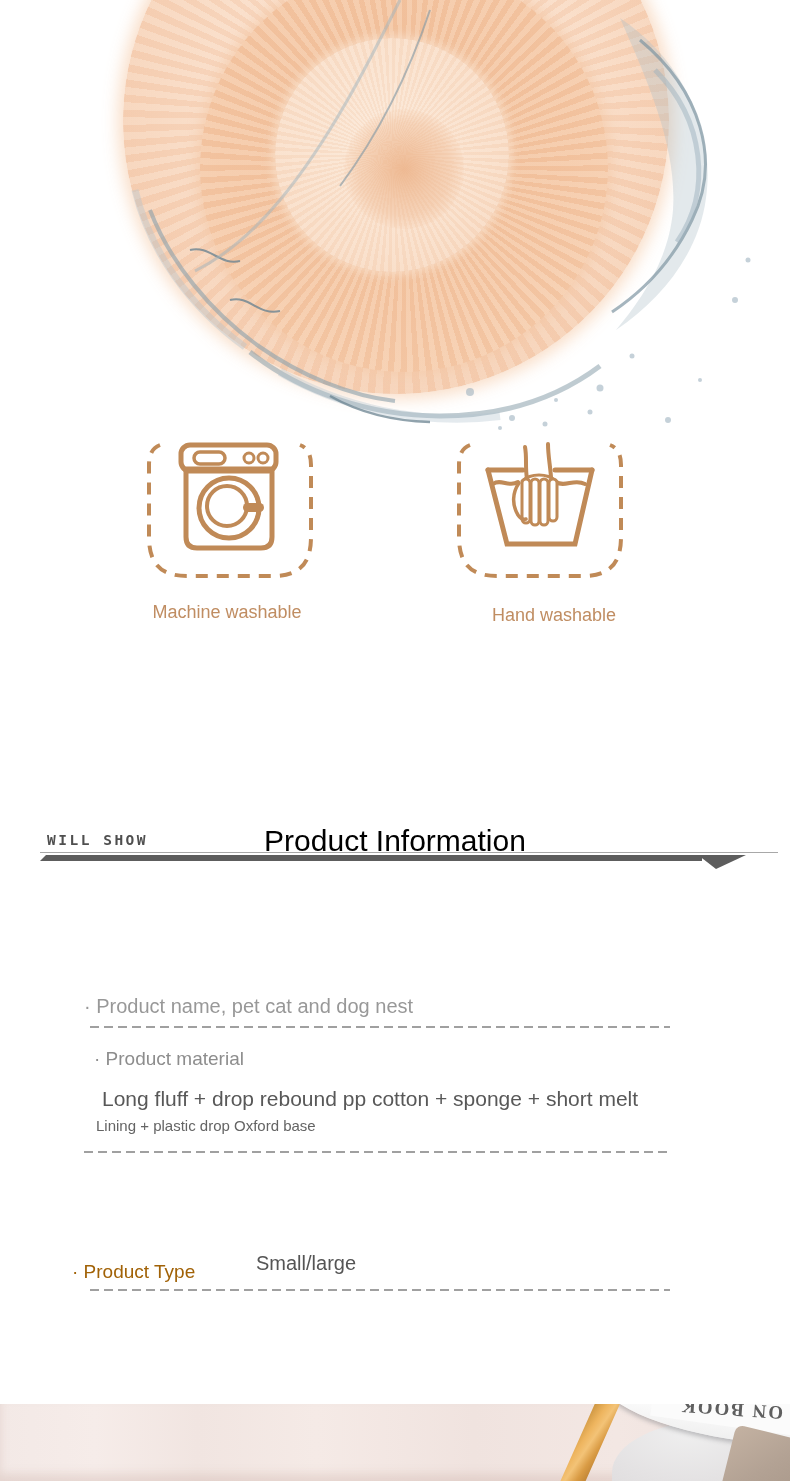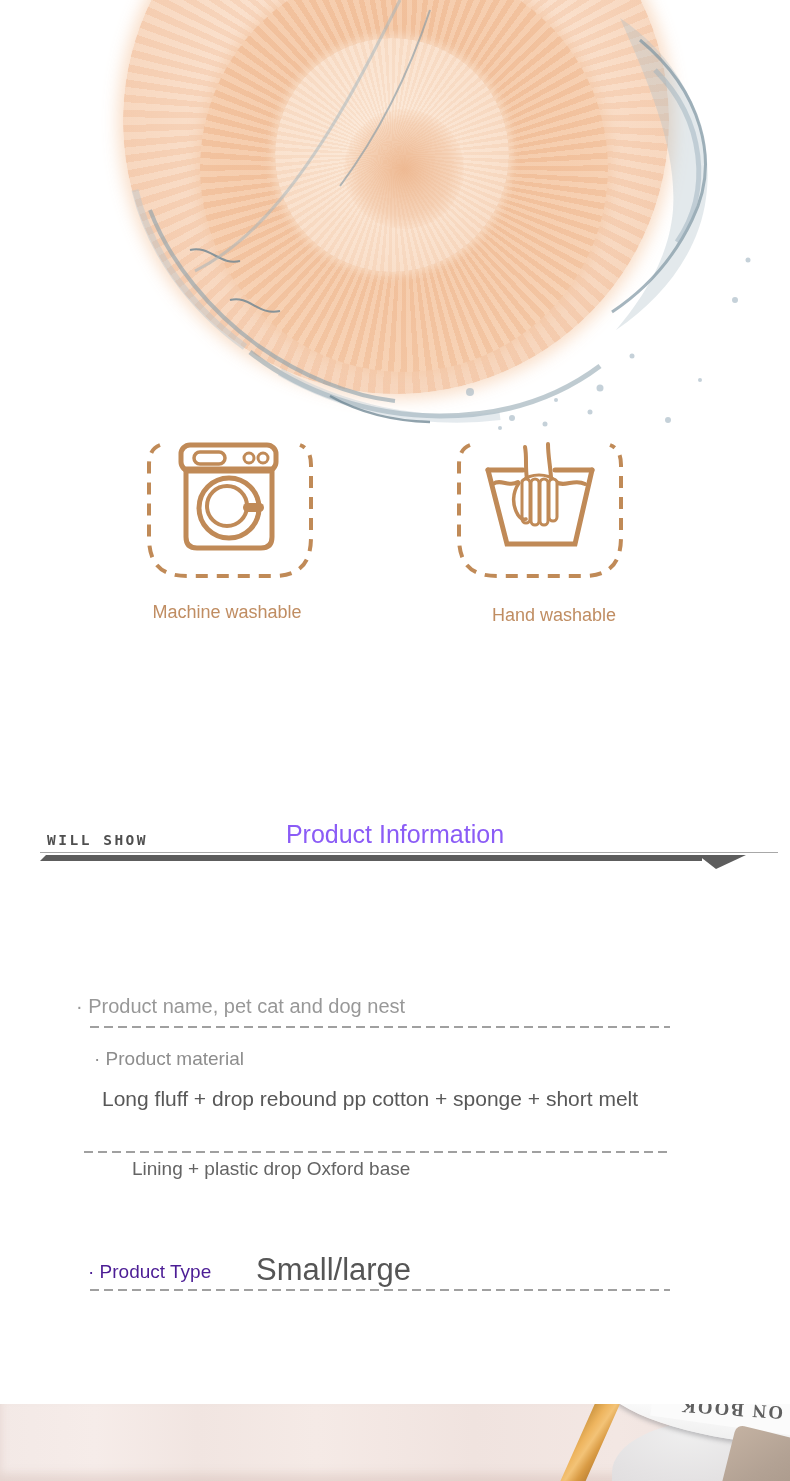--- a/index.html
+++ b/index.html
@@ -31,34 +31,34 @@
   .care-item{position:absolute;width:170px;height:145px;}
   .care-item.machine{left:145px;top:437px;}
   .care-item.hand{left:455px;top:437px;}
   .care-item svg{position:absolute;left:0;top:0;}
   .care-label{position:absolute;width:260px;text-align:center;font-size:18px;color:#c08d62;}
   .care-label.machine{left:97px;top:602px;}
   .care-label.hand{left:424px;top:605px;text-align:center;}
 
   
   .page-title{position:absolute;left:0;top:799px;width:790px;text-align:center;
-    font-size:25px;color:#8b5cf6;font-weight:400;}
+    font-size:30px;color:#000000;font-weight:400;}
   .watermark{position:absolute;left:47px;top:832px;font-family:"DejaVu Sans Mono",monospace;
     font-weight:bold;font-size:14.5px;letter-spacing:2.5px;color:#4f4f4f;}
   .thin-line{position:absolute;left:40px;top:852px;width:738px;height:1px;background:#a8a8a8;}
   .arrow-bar{position:absolute;left:40px;top:855px;overflow:visible;}
 
   
   .d-text{position:absolute;white-space:nowrap;}
-  .d-name{left:76px;top:995px;font-size:20px;color:#989898;}
+  .d-name{left:84px;top:995px;font-size:20px;color:#989898;}
   .d-material-label{left:94px;top:1048px;font-size:19px;color:#8d8d8d;}
   .d-material-1{left:102px;top:1087px;font-size:21px;color:#585858;}
-  .d-material-2{left:96px;top:1158px;font-size:19px;color:#646464;margin-left:36px;}
-  .d-type-label{left:88px;top:1261px;font-size:19px;color:#4c1d95;}
-  .d-type-value{left:256px;top:1252px;font-size:31px;color:#555555;}
+  .d-material-2{left:96px;top:1117px;font-size:15px;color:#646464;}
+  .d-type-label{left:72px;top:1261px;font-size:19px;color:#a16207;}
+  .d-type-value{left:256px;top:1252px;font-size:20px;color:#555555;}
   .dash-line{position:absolute;height:2px;
     background:repeating-linear-gradient(90deg,#a0a0a0 0 9px,transparent 9px 14px);}
   .dash-1{left:90px;top:1026px;width:580px;}
   .dash-2{left:84px;top:1151px;width:588px;}
   .dash-3{left:90px;top:1289px;width:580px;}
 
   
   .photo{position:absolute;left:0;top:1404px;width:790px;height:77px;overflow:hidden;
     background:linear-gradient(90deg,#f3e9e6 0,#f6ece9 12%,#f1e5e1 25%,#f5eae6 40%,#f0e3df 60%,#f3e7e3 78%,#eee1dd 100%);
     box-shadow:inset 0 -7px 10px rgba(195,160,150,.28);}

